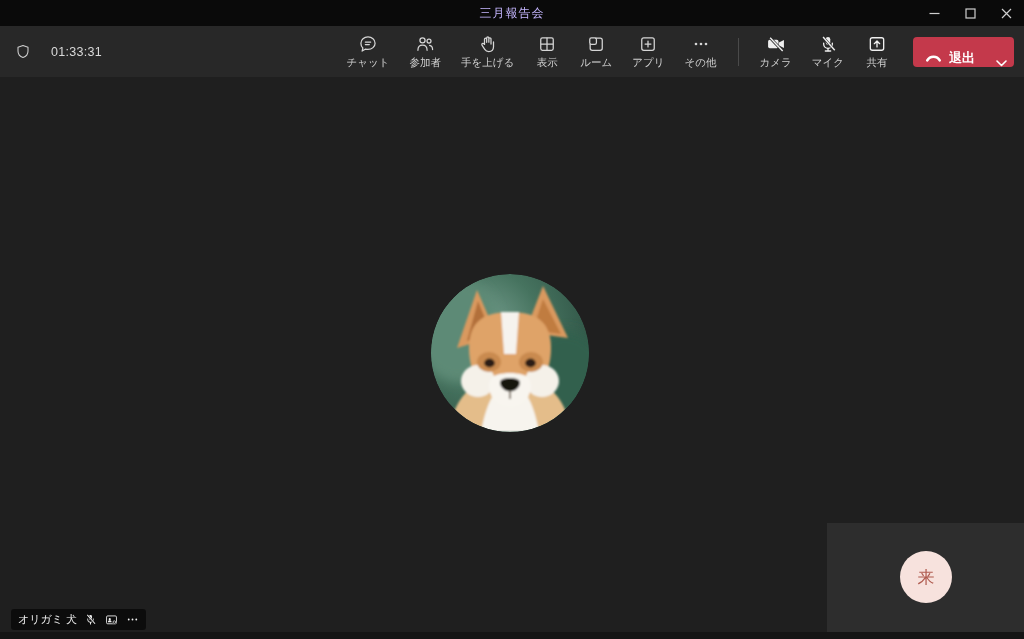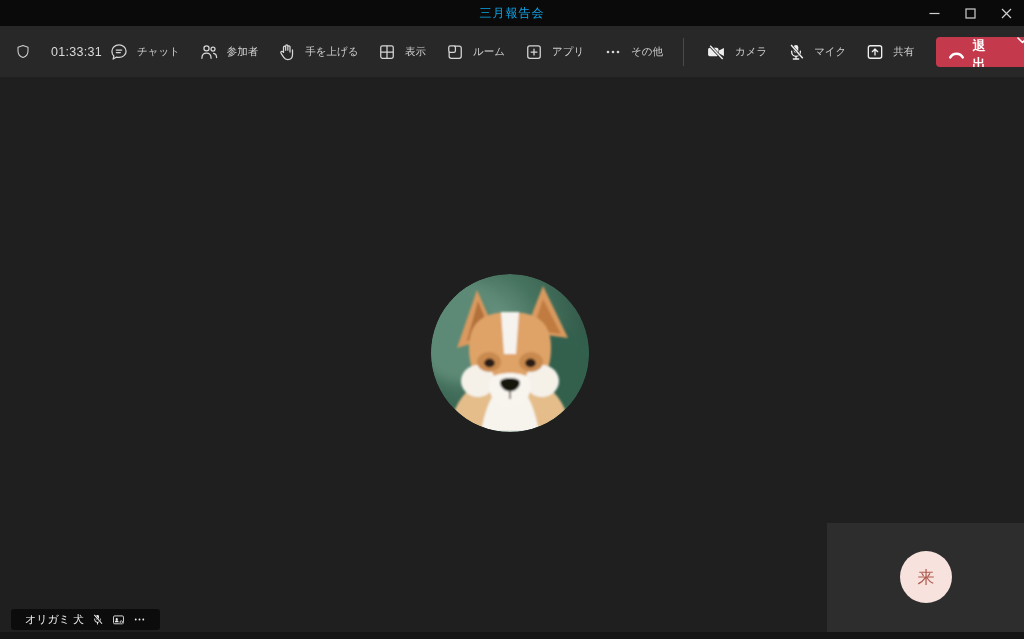--- a/index.html
+++ b/index.html
@@ -5,47 +5,47 @@
   :root{
     --titlebar:#0a0a0a; --toolbar:#282828; --stage:#1f1f1f; --tile:#2d2d2d;
     --leave:#c4394b; --ink:#d6d6d6; --ink2:#eeeeee;
   }
   *{box-sizing:border-box;margin:0;padding:0}
   html,body{width:1024px;height:639px;overflow:hidden;background:#000}
   body{font-family:"Liberation Sans","DejaVu Sans",sans-serif;position:relative}
 
   .titlebar{position:absolute;left:0;top:0;width:1024px;height:26px;background:var(--titlebar);
     display:flex;align-items:center;color:#e6e6e6}
-  .title{position:absolute;left:0;right:0;text-align:center;font-size:12px;letter-spacing:1px;color:#0ea5e9}
+  .title{position:absolute;left:0;right:0;text-align:center;font-size:12px;letter-spacing:1px;color:#c4b5fd}
   .winctrls{position:absolute;right:0;top:0;height:26px;display:flex}
   .winbtn{width:36px;height:26px;display:flex;align-items:center;justify-content:center;color:#cfcfcf}
   .winbtn svg{display:block}
 
   .toolbar{position:absolute;left:0;top:26px;width:1024px;height:51px;background:var(--toolbar);
     display:flex;align-items:center;color:var(--ink)}
   .meet-info{display:flex;align-items:center;gap:20px;margin-left:15px}
   .timer{font-size:12.5px;color:#d9d9d9;letter-spacing:.3px}
   .tb-group{margin-left:auto;display:flex;align-items:center;gap:6px}
-  .tb-btn{display:flex;flex-direction:row;align-items:center;justify-content:flex-start;
-    gap:8px;padding:4px 7px;border-radius:4px;cursor:pointer;min-width:40px}
+  .tb-btn{display:flex;flex-direction:column;align-items:center;justify-content:flex-start;
+    gap:1px;padding:4px 7px;border-radius:4px;cursor:pointer;min-width:40px}
   .tb-btn .ic{height:21px;display:flex;align-items:center;justify-content:center}
   .tb-btn .lbl{font-size:10.5px;color:#d2d2d2;white-space:nowrap}
   .tb-divider{width:1px;height:28px;background:#4a4a4a;margin:0 8px}
-  .leave-btn{display:flex;align-items:flex-start;height:30px;background:var(--leave);
+  .leave-btn{display:flex;align-items:flex-end;height:30px;background:var(--leave);
     border-radius:4px;margin:0 10px 0 10px;overflow:hidden;cursor:pointer}
   .leave-main{display:flex;align-items:center;gap:7px;padding:0 12px 0 12px;color:#fff;
     font-size:13px;font-weight:bold}
   .leave-sep{width:1px;background:rgba(255,255,255,.45);margin:5px 0}
   .leave-chevron{display:flex;align-items:center;justify-content:center;width:26px;color:#fff}
 
   .stage{position:absolute;left:0;top:77px;width:1024px;height:562px;background:var(--stage)}
   .main-avatar{position:absolute;left:431px;top:197px;width:158px;height:158px;border-radius:50%;overflow:hidden}
 
   .name-pill{position:absolute;left:11px;top:532px;height:21px;background:rgba(10,10,10,.88);
-    border-radius:3px;display:flex;align-items:center;gap:7px;padding:0 14px;color:#f0f0f0}
+    border-radius:3px;display:flex;align-items:center;gap:7px;padding:0 7px;color:#f0f0f0}
   .name-pill .pname{font-size:11px;white-space:nowrap}
   .pill-ic{display:flex;align-items:center;justify-content:center}
 
   .self-tile{position:absolute;left:827px;top:446px;width:197px;height:110px;background:var(--tile);cursor:pointer}
   .self-avatar{position:absolute;left:73px;top:28px;width:52px;height:52px;border-radius:50%;
     background:#f7e2dd;display:flex;align-items:center;justify-content:center;
     color:#b05c50;font-size:17px}
   .bottom-strip{position:absolute;left:0;bottom:0;width:1024px;height:7px;background:#151515}
 
   svg{display:block}

